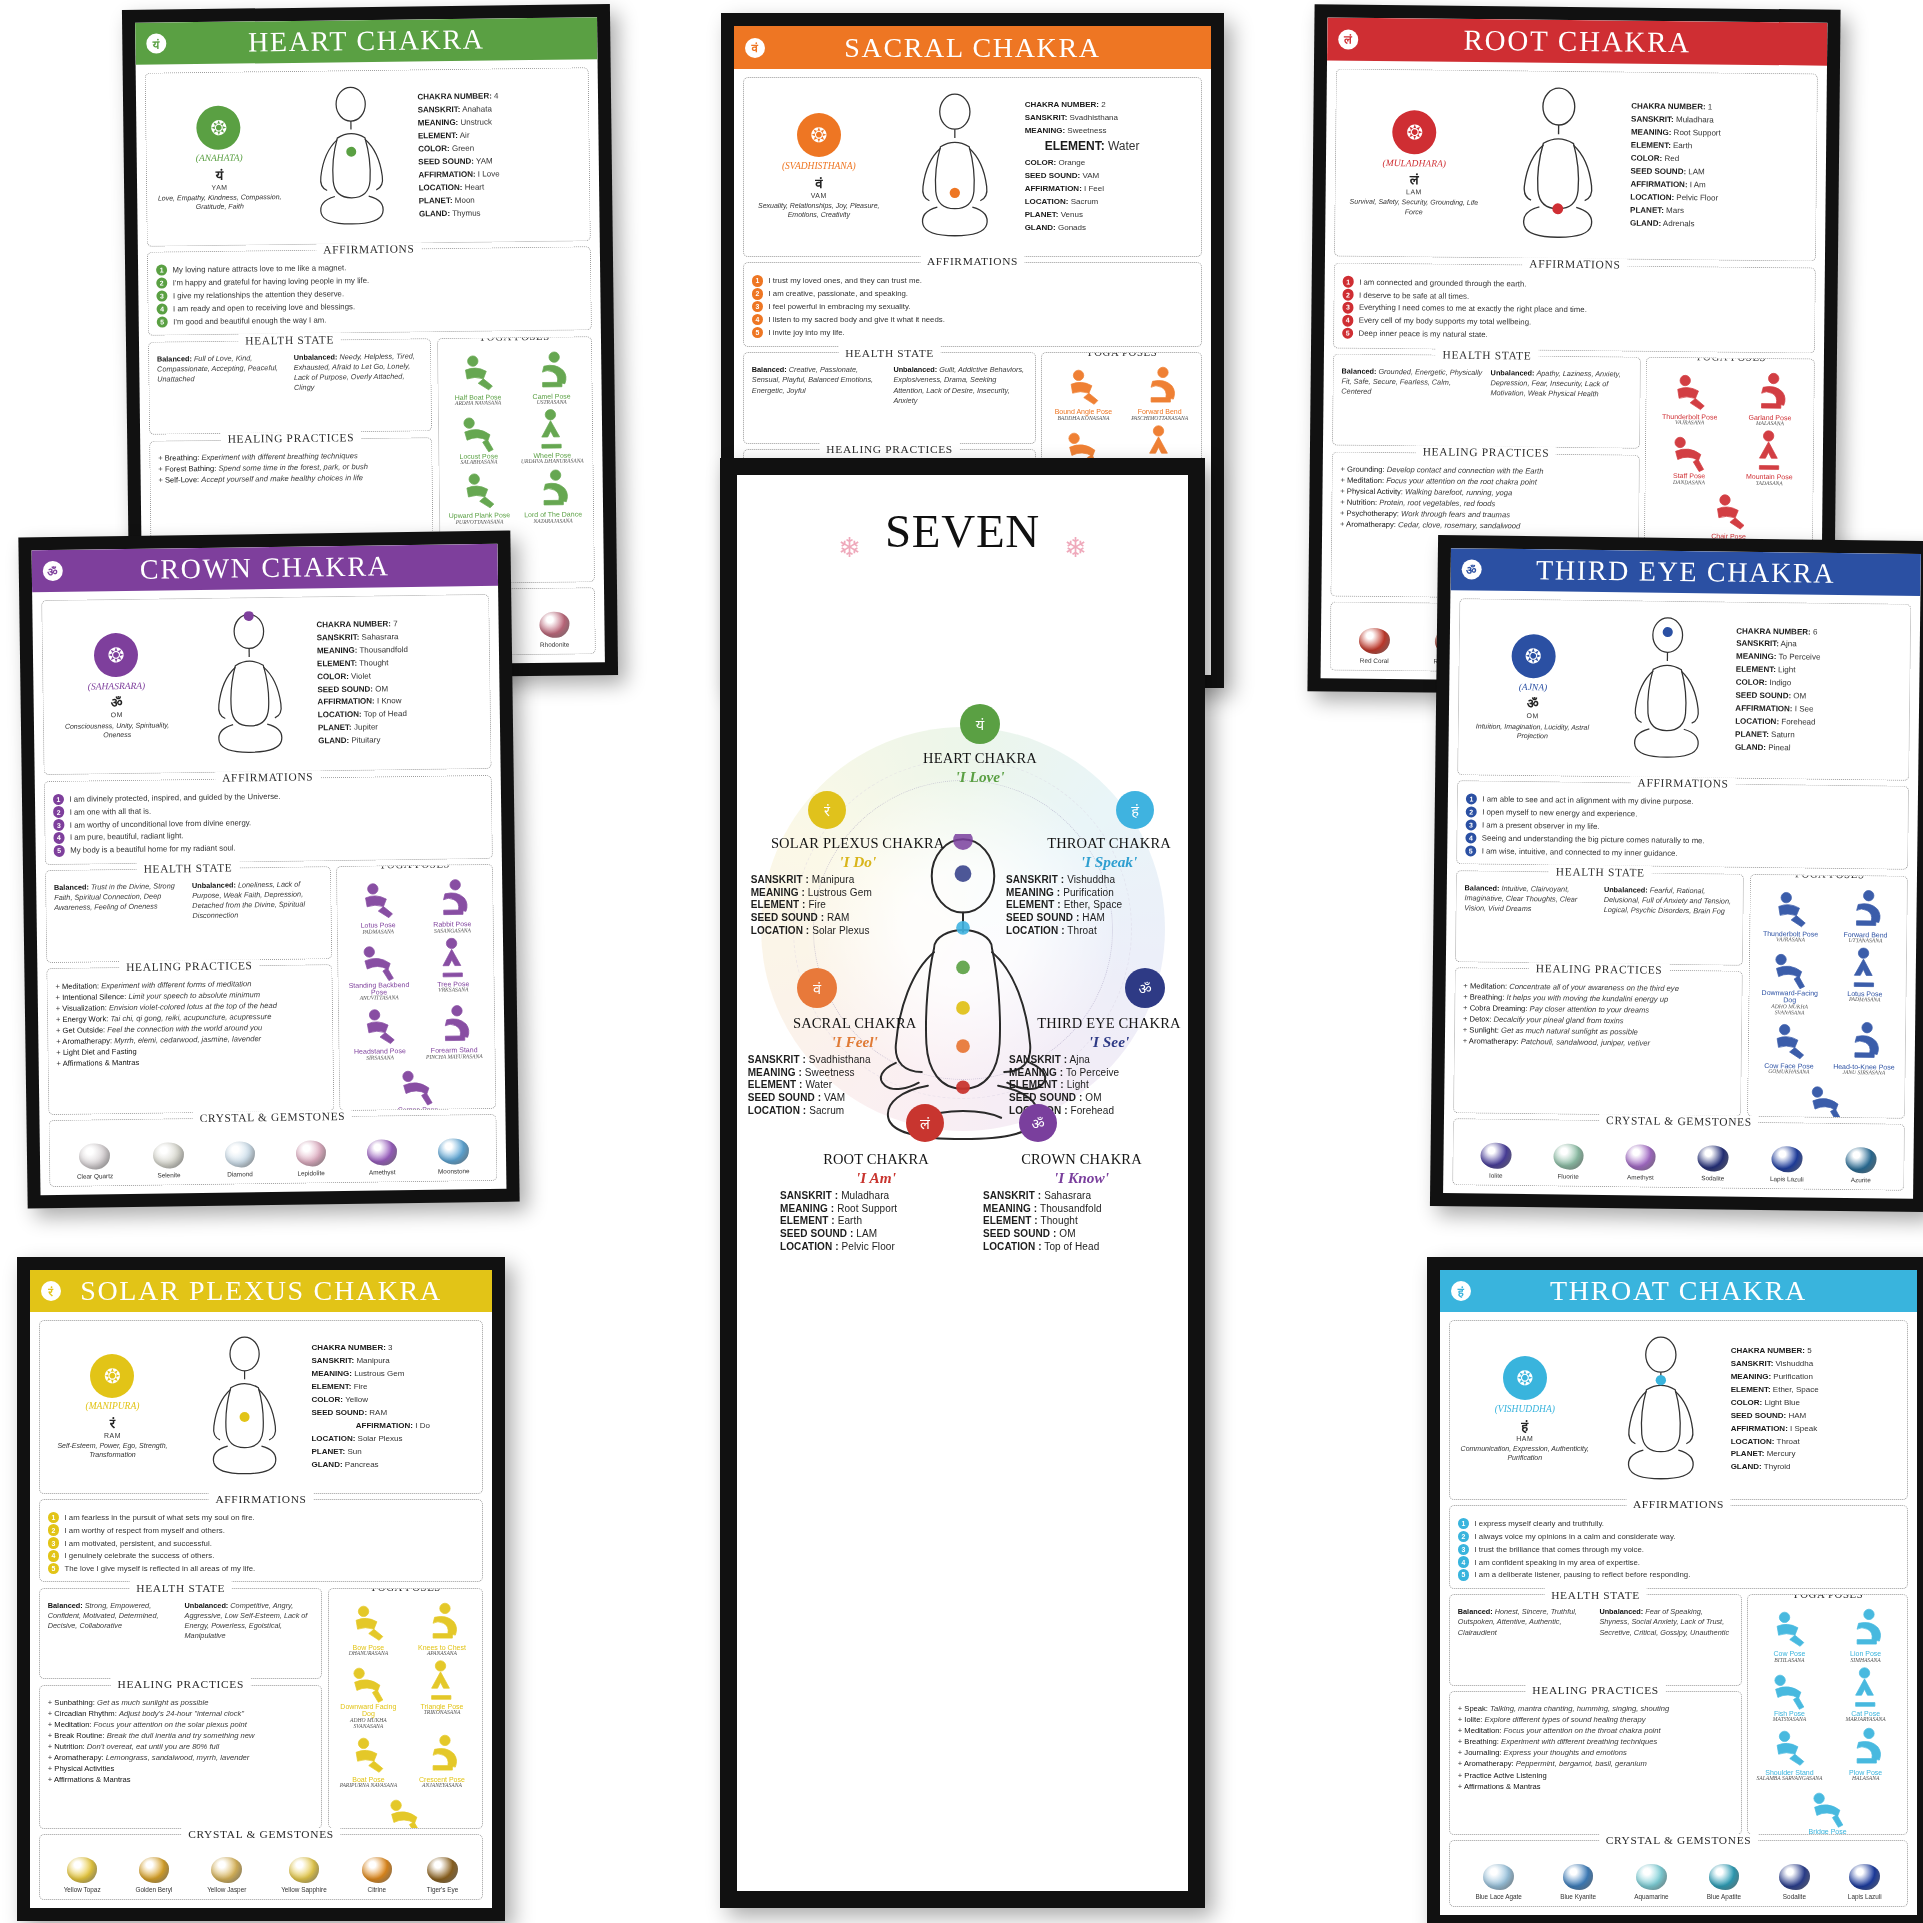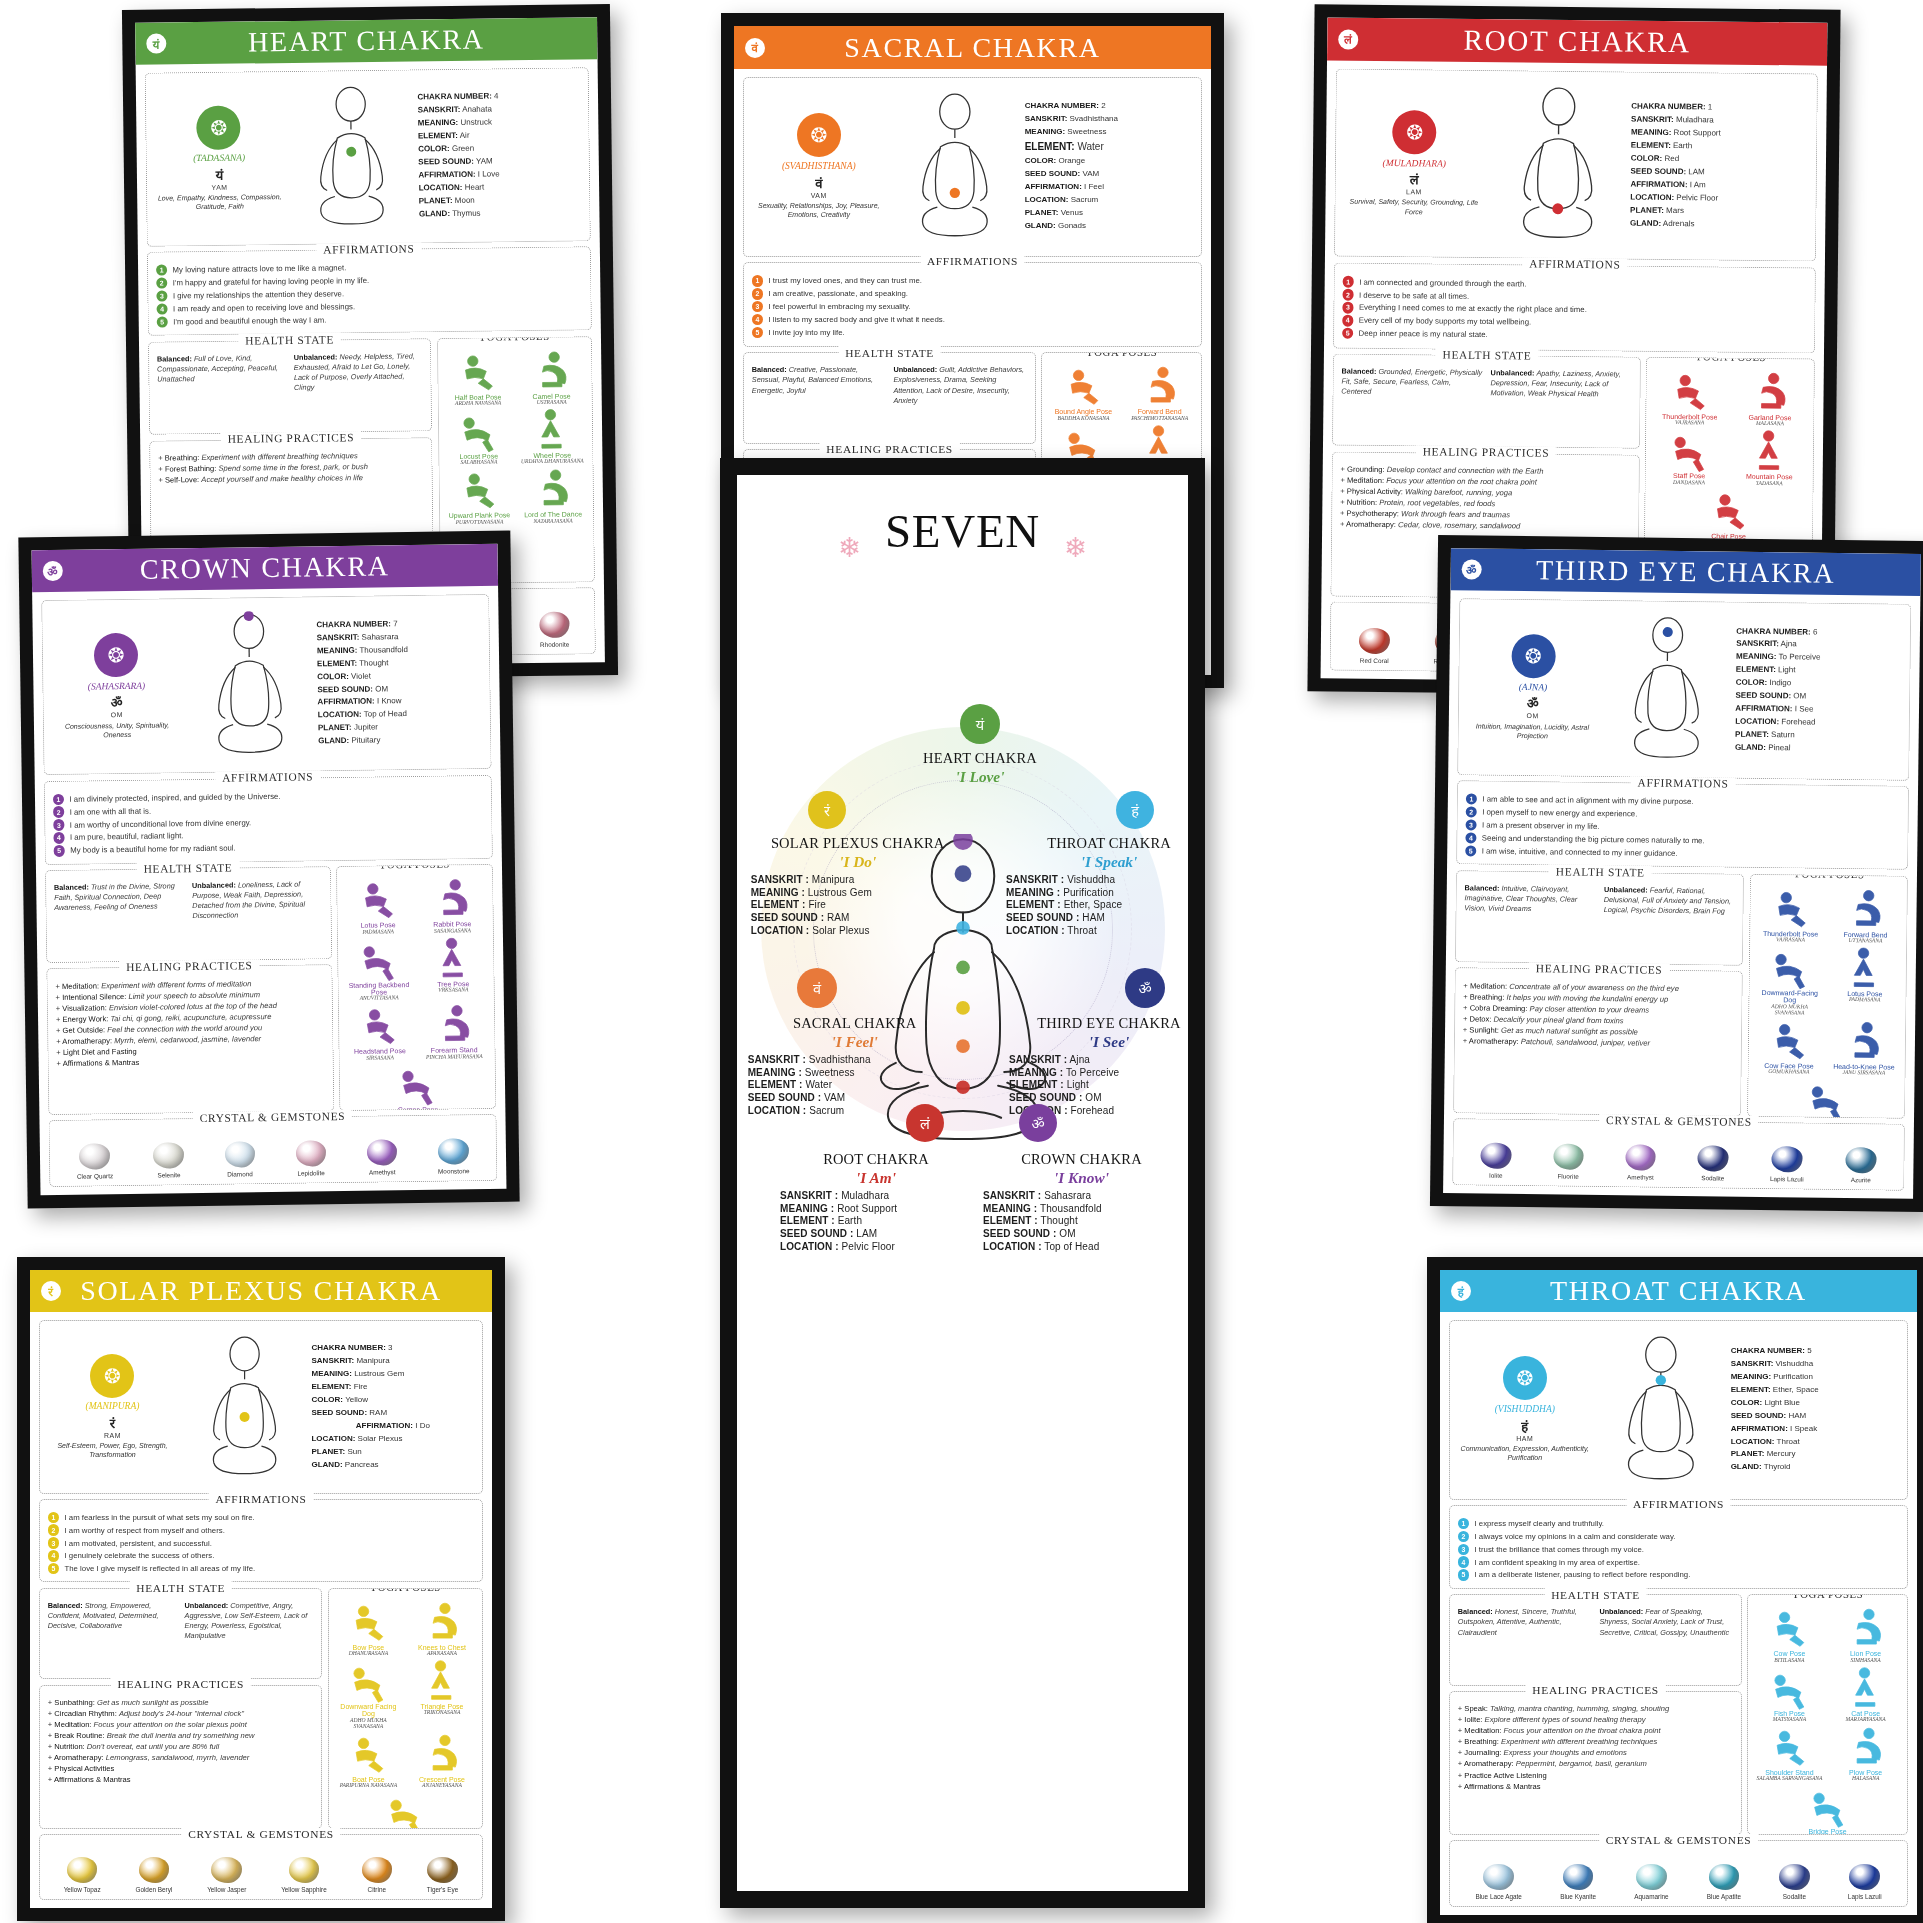--- a/index.html
+++ b/index.html
@@ -137,21 +137,21 @@
     <div class="banner" style="background:#5aa043;height:42px;">
       <span class="seed-badge" style="width:20px;height:20px;color:#5aa043;font-size:11.4px;">यं</span>
       <h1 style="font-size:28px;">HEART CHAKRA</h1>
     </div>
 
     <div class="body">
 
       <div class="dbox hero" style="flex:0 0 117px;">
         <div class="col-sym">
           <div class="mandala-disc" style="width:44px;height:44px;background:#5aa043;font-size:20px;">❂</div>
-          <div class="sans-name" style="color:#5aa043;font-size:9.5px;margin-top:3.8px;">(TADASANA)</div>
+          <div class="sans-name" style="color:#5aa043;font-size:9.5px;margin-top:3.8px;">(ANAHATA)</div>
           <div class="seed-dev" style="font-size:13px;margin-top:2.3px;">यं</div>
           <div class="seed-rom" style="font-size:6.9px;">YAM</div>
           <div class="kw" style="font-size:7px;margin-top:2.3px;">Love, Empathy, Kindness, Compassion, Gratitude, Faith</div>
         </div>
         <div class="col-fig">
           <svg width="100%" height="92%" viewBox="0 0 150 190" preserveAspectRatio="xMidYMid meet">
             <g fill="none" stroke="#333" stroke-width="1.6">
               <ellipse cx="75" cy="26" rx="19" ry="22"></ellipse>
                   <path d="M75 48 v11"></path>
               <path d="M57 70 q18 -11 36 0 q8 28 6 56 q-2 22 -24 22 q-22 0 -24 -22 q-2 -28 6 -56z"></path>
@@ -351,21 +351,21 @@
               <path d="M93 72 q18 16 22 48 q2 14 -8 18"></path>
               <path d="M53 146 q-22 6 -18 22 q4 14 40 14 q36 0 40 -14 q4 -16 -18 -22"></path>
             </g>
             <circle cx="75" cy="128" r="6.5" fill="#ee7623"></circle>
           </svg>
         </div>
         <div class="col-info">
               <div class="info-row" style="font-size:8px;line-height:1.62;"><b>CHAKRA NUMBER:</b> 2</div>
               <div class="info-row" style="font-size:8px;line-height:1.62;"><b>SANSKRIT:</b> Svadhisthana</div>
               <div class="info-row" style="font-size:8px;line-height:1.62;"><b>MEANING:</b> Sweetness</div>
-              <div class="info-row" style="font-size:10px;line-height:1.62;"><b>ELEMENT:</b> Water</div>
+              <div class="info-row" style="font-size:12px;line-height:1.62;margin-left:20px;"><b>ELEMENT:</b> Water</div>
               <div class="info-row" style="font-size:8px;line-height:1.62;"><b>COLOR:</b> Orange</div>
               <div class="info-row" style="font-size:8px;line-height:1.62;"><b>SEED SOUND:</b> VAM</div>
               <div class="info-row" style="font-size:8px;line-height:1.62;"><b>AFFIRMATION:</b> I Feel</div>
               <div class="info-row" style="font-size:8px;line-height:1.62;"><b>LOCATION:</b> Sacrum</div>
               <div class="info-row" style="font-size:8px;line-height:1.62;"><b>PLANET:</b> Venus</div>
               <div class="info-row" style="font-size:8px;line-height:1.62;"><b>GLAND:</b> Gonads</div>
             </div>
       </div>
 
       <div class="dbox affirm" style="flex:0 0 85px;">

